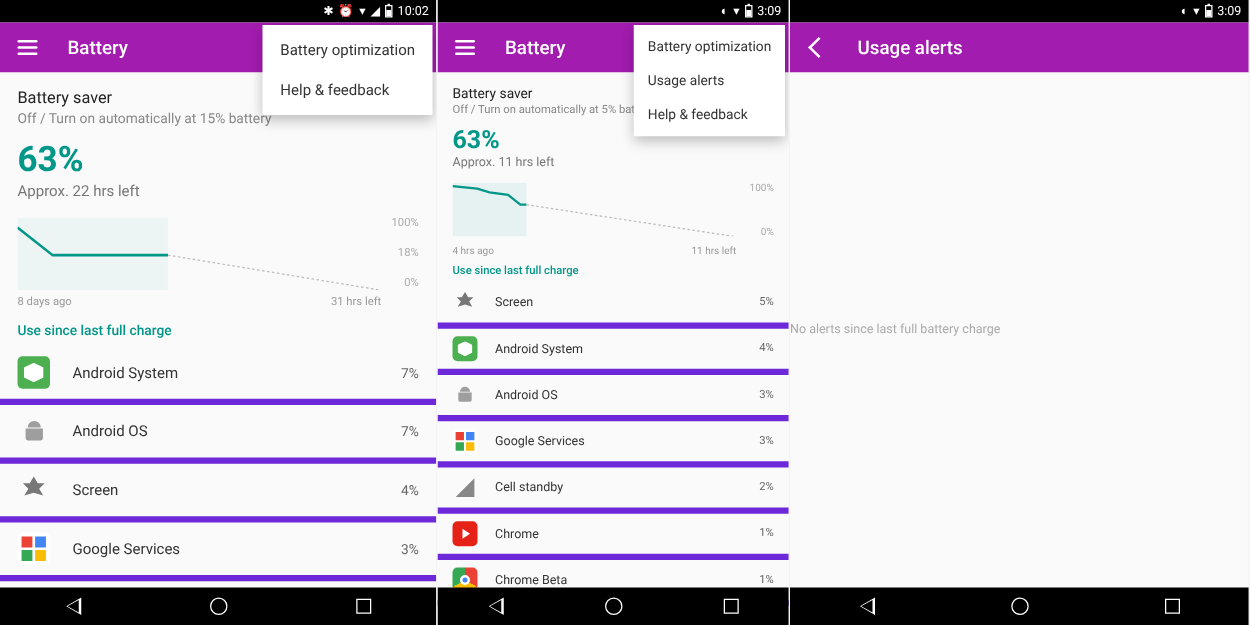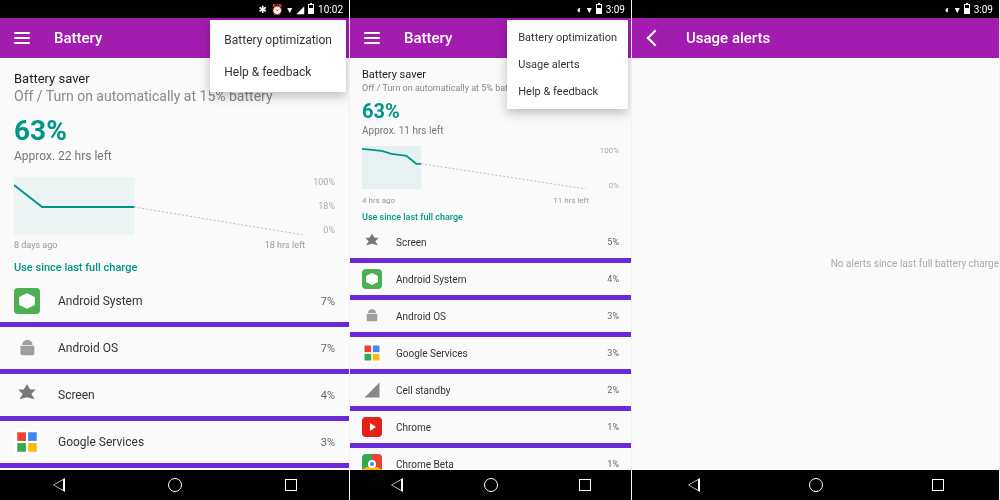--- a/index.html
+++ b/index.html
@@ -26,21 +26,21 @@
   .menu { position:absolute; top:20px; right:3px; background:#fff; box-shadow:0 4px 10px rgba(0,0,0,.25); z-index:10; padding:4px 0; font-size:12px; color:#333; min-width:125px;}
   .menu .mi { padding:9px 14px; white-space:nowrap; }
   .p2 .menu{font-size:11px; min-width:105px;}
   .p2 .menu .mi{padding:7px 11px;}
 
   
   .body { position:relative; background:#fafafa; }
 
   .saver{padding:13px 14px 10px}
   .saver .t{font-size:13px; color:#222;}
-  .saver .s{font-size:14px; color:#888; margin-top:2px;}
+  .saver .s{font-size:11px; color:#888; margin-top:2px;}
   .p2 .saver{padding:10px 12px 6px}
   .p2 .saver .t{font-size:11px}
   .p2 .saver .s{font-size:9px}
 
   .pct{ color:#009688; font-size:28px; font-weight:700; padding:0 14px;}
   .p2 .pct{font-size:20px; padding:0 12px;}
   .approx{ font-size:12px; color:#777; padding:2px 14px 8px;}
   .p2 .approx{font-size:10px; padding:2px 12px 6px;}
 
   .chartwrap{ margin:6px 14px 0; position:relative; height:70px;}
@@ -64,21 +64,21 @@
 
   
   .nav{position:absolute; bottom:0; left:0; right:0; height:30px; background:#000; display:flex; justify-content:space-around; align-items:center;}
   .nav .sq{border:1.5px solid #fff; width:12px; height:12px;}
   .nav .circ{border:1.5px solid #fff; width:14px; height:14px; border-radius:50%;}
   .nav .tri3wrap{width:13px;height:14px;display:flex;align-items:center;justify-content:center;position:relative;}
   .nav .tri3wrap::before{content:"";position:absolute;inset:0;border-top:7px solid transparent;border-bottom:7px solid transparent;border-right:12px solid #fff;}
   .nav .tri3wrap::after{content:"";position:absolute;left:2px;top:1.5px;border-top:5.5px solid transparent;border-bottom:5.5px solid transparent;border-right:9.5px solid #000;}
 
   
-  .empty{font-size:10px;color:#aaa;text-align:right; padding-top:200px;}
+  .empty{font-size:10px;color:#aaa;text-align:left; padding-top:200px;}
 
   
   .ic-android{background:#4caf50;border-radius:50%;position:relative;}
   .ic-android::before{content:"";position:absolute;inset:20%;background:#fff;clip-path:polygon(50% 0,100% 25%,100% 75%,50% 100%,0 75%,0 25%);}
   .ic-robot{color:#999;}
   .ic-robot svg{width:80%;height:80%;}
   .ic-screen{color:#777; transform:rotate(0);}
   .ic-youtube{background:#e62117;border-radius:3px;position:relative;}
   .ic-youtube::before{content:"";position:absolute;left:38%;top:30%;border-top:4px solid transparent;border-bottom:4px solid transparent;border-left:6px solid #fff;}
   .ic-cell{color:#888;}
@@ -126,21 +126,21 @@
         <path stroke="#009688" stroke-width="2" fill="none" d="M0,8 L28,30 L120,30"></path>
         <path stroke="#bbb" stroke-width="1" stroke-dasharray="2,2" fill="none" d="M120,30 L290,58"></path>
       </svg>
       <div class="ylabels">
         <span>100%</span>
         <span>18%</span>
         <span>0%</span>
       </div>
       <div class="xlabels">
         <span>8 days ago</span>
-        <span>18 hrs left</span>
+        <span>31 hrs left</span>
       </div>
     </div>
 
     <div class="sectionhdr">Use since last full charge</div>
 
     <div class="row">
       <div class="ico ic-android"></div>
       <div class="lbl">Android System</div>
       <div class="val">7%</div>
     </div>

